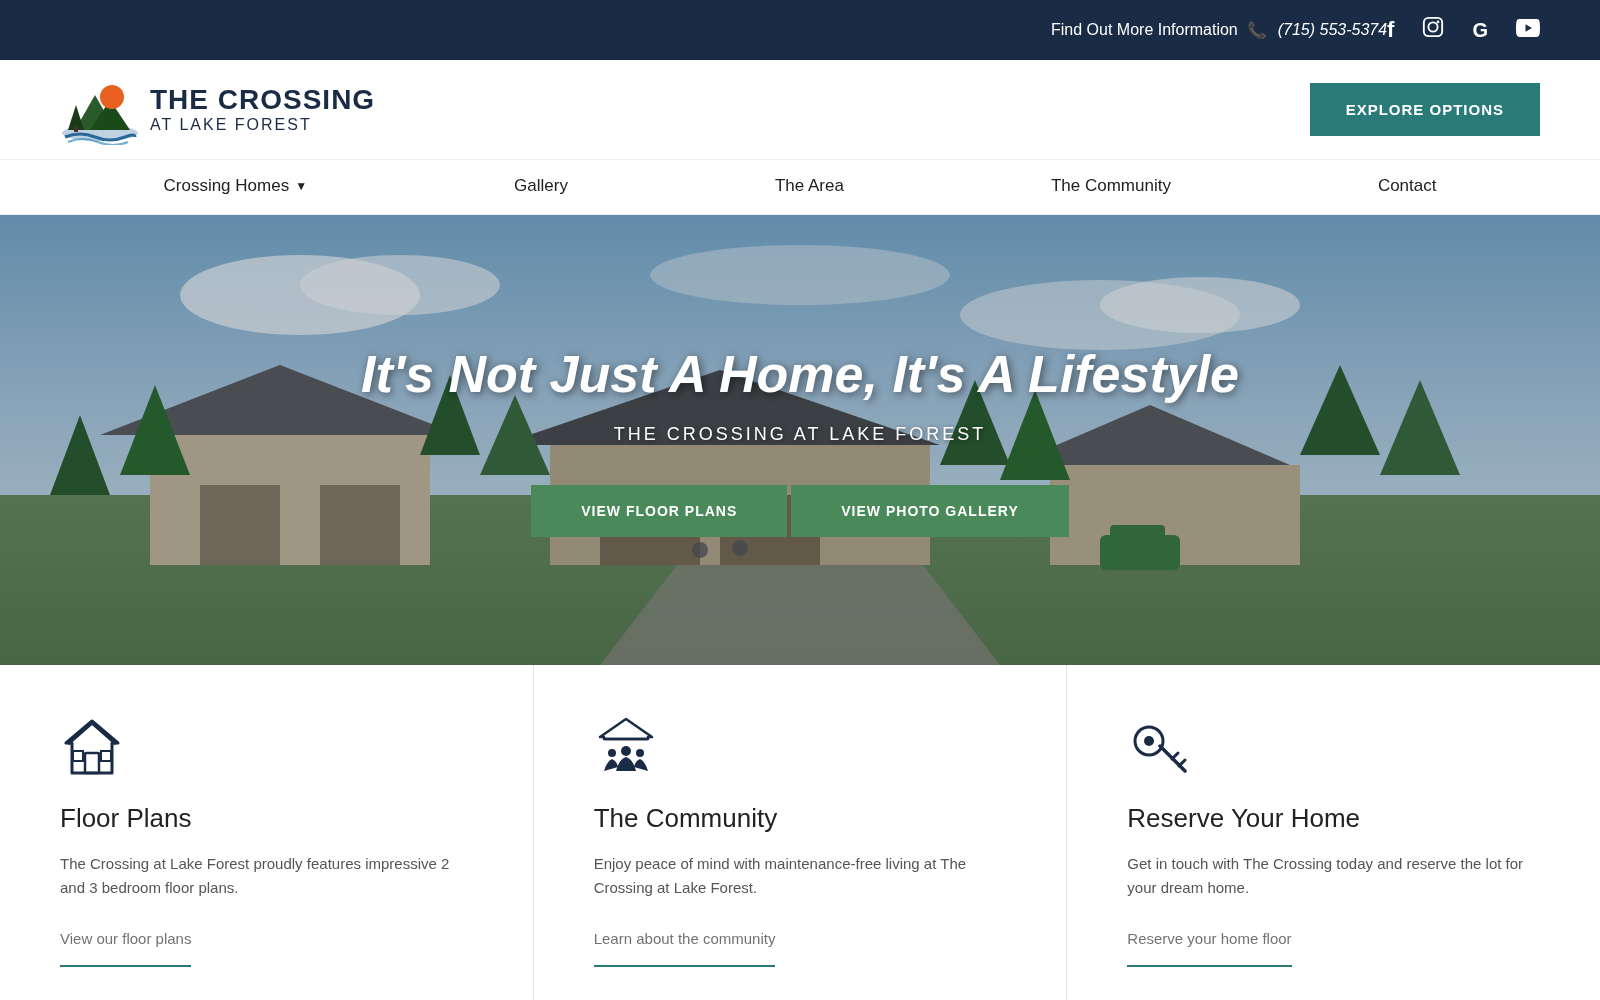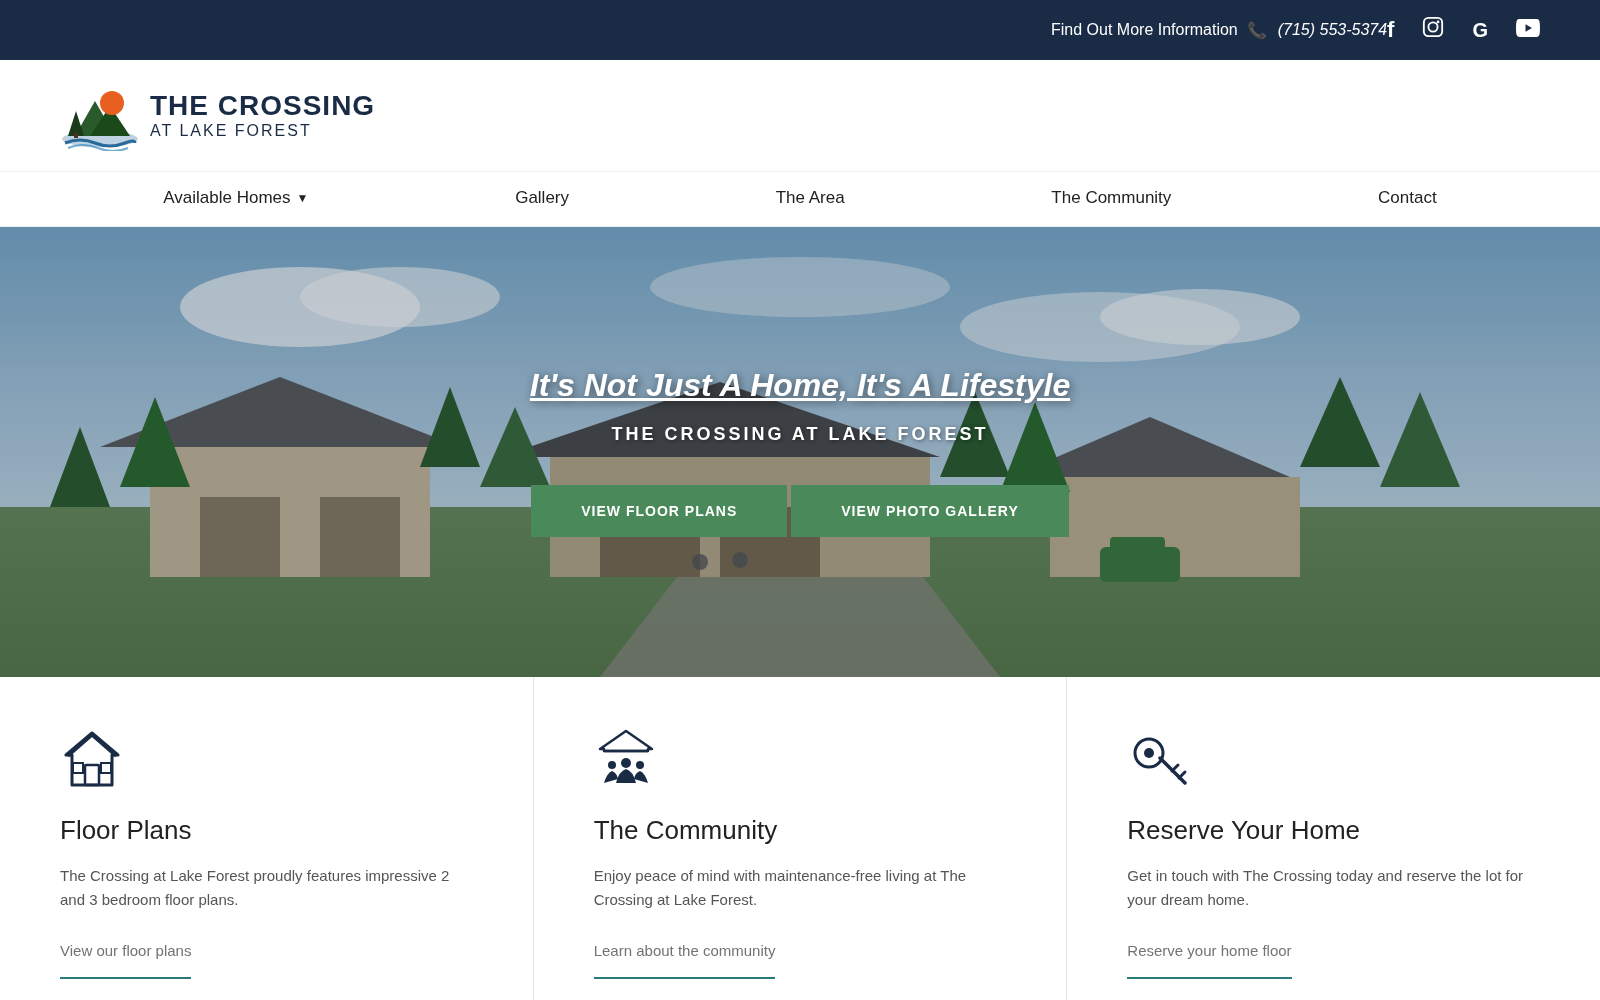--- a/index.html
+++ b/index.html
@@ -34,21 +34,21 @@
     }
 
     
     .header {
       background: white;
       display: flex;
       align-items: center;
       justify-content: space-between;
       padding: 10px 60px;
       border-bottom: 1px solid #eee;
-      height: 112px;
+      height: 100px;
     }
     .logo {
       display: flex;
       align-items: center;
       gap: 10px;
     }
     .logo-icon {
       width: 80px;
       height: 70px;
     }
@@ -123,31 +123,30 @@
       background:
         
         linear-gradient(180deg, #a8c5d8 0%, #c5dae8 30%, #d8e8f0 50%, #7a9a6a 50%, #5a7a50 100%);
     }
     .hero-content {
       position: relative;
       text-align: center;
       z-index: 2;
     }
     .hero-title {
-      font-size: 32px;
+      font-size: 52px;
       font-weight: 700;
       color: white;
       text-shadow: 2px 2px 8px rgba(0,0,0,0.5);
       margin-bottom: 20px;
       font-style: italic;
-      text-decoration: underline;
     }
     .hero-subtitle {
       font-size: 18px;
-      font-weight: 700;
+      font-weight: 400;
       color: white;
       letter-spacing: 3px;
       text-transform: uppercase;
       text-shadow: 1px 1px 4px rgba(0,0,0,0.5);
       margin-bottom: 40px;
     }
     .hero-buttons {
       display: flex;
       gap: 4px;
       justify-content: center;
@@ -244,25 +243,26 @@
       <circle cx="52" cy="22" r="12" fill="#e86020"></circle>
 
       <polygon points="8,55 16,30 24,55" fill="#1a3a1a"></polygon>
       <rect x="14" y="52" width="4" height="5" fill="#4a3020"></rect>
     </svg>
     <div class="logo-text">
       <span class="logo-title">THE CROSSING</span>
       <span class="logo-subtitle">AT LAKE FOREST</span>
     </div>
   </div>
+  <button class="explore-btn">EXPLORE OPTIONS</button>
 </div>
 
 <nav class="nav">
   <a class="nav-item">
-    <span>Available Homes</span>
+    <span>Crossing Homes</span>
     <span class="chevron">▼</span>
   </a>
   <a class="nav-item">
     <span>Gallery</span>
   </a>
   <a class="nav-item">
     <span>The Area</span>
   </a>
   <a class="nav-item">
     <span>The Community</span>

